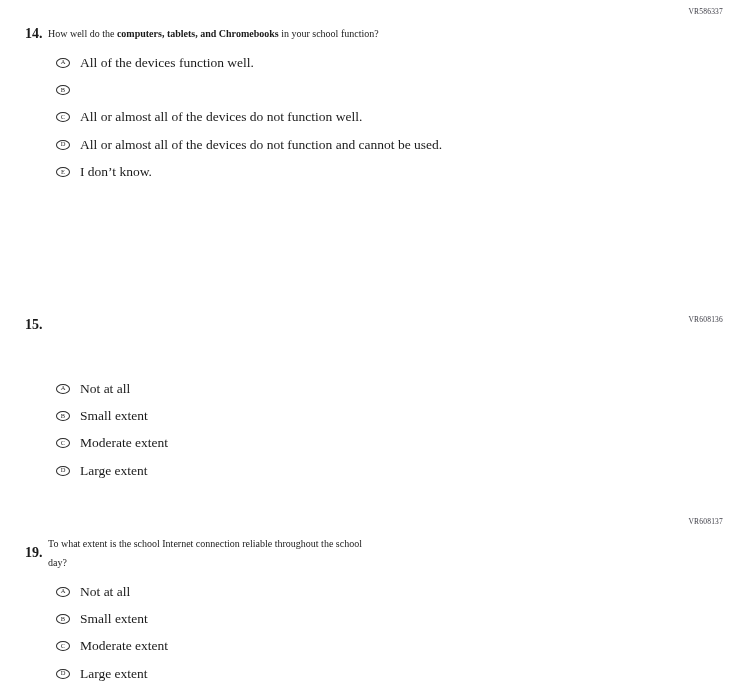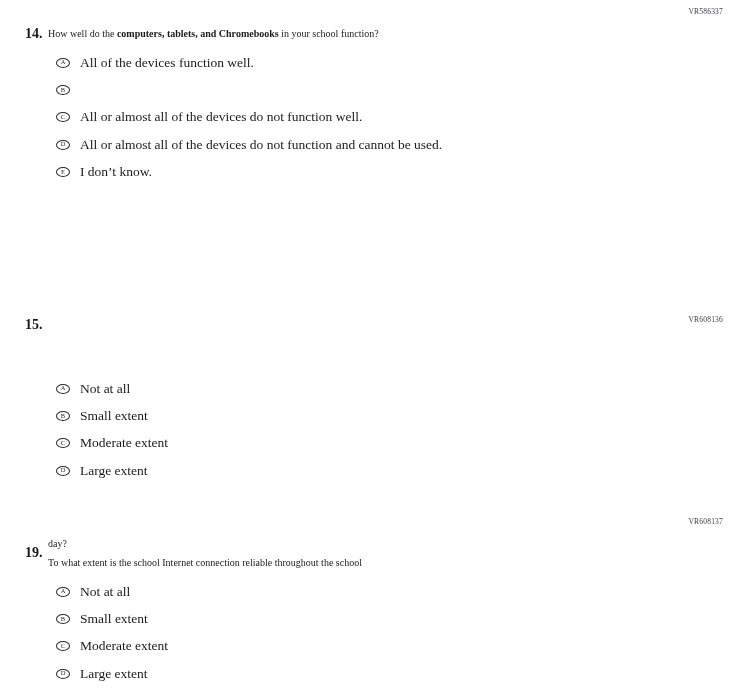--- a/index.html
+++ b/index.html
@@ -112,22 +112,22 @@
         <span class="optlabel">Large extent</span>
       </div>
     </div>
   </div>
 
   <div class="section" id="q16">
     <div class="code">VR608137</div>
     <div class="qrow">
       <div class="qnum">19.</div>
       <div class="qtext">
+        <div>To what extent is the school Internet connection reliable throughout the school</div>
         <div>day?</div>
-        <div>To what extent is the school Internet connection reliable throughout the school</div>
       </div>
     </div>
     <div class="opts">
       <div class="opt">
         <span class="bubble">
             <span class="letter">A</span>
           </span>
         <span class="optlabel">Not at all</span>
       </div>
       <div class="opt">

